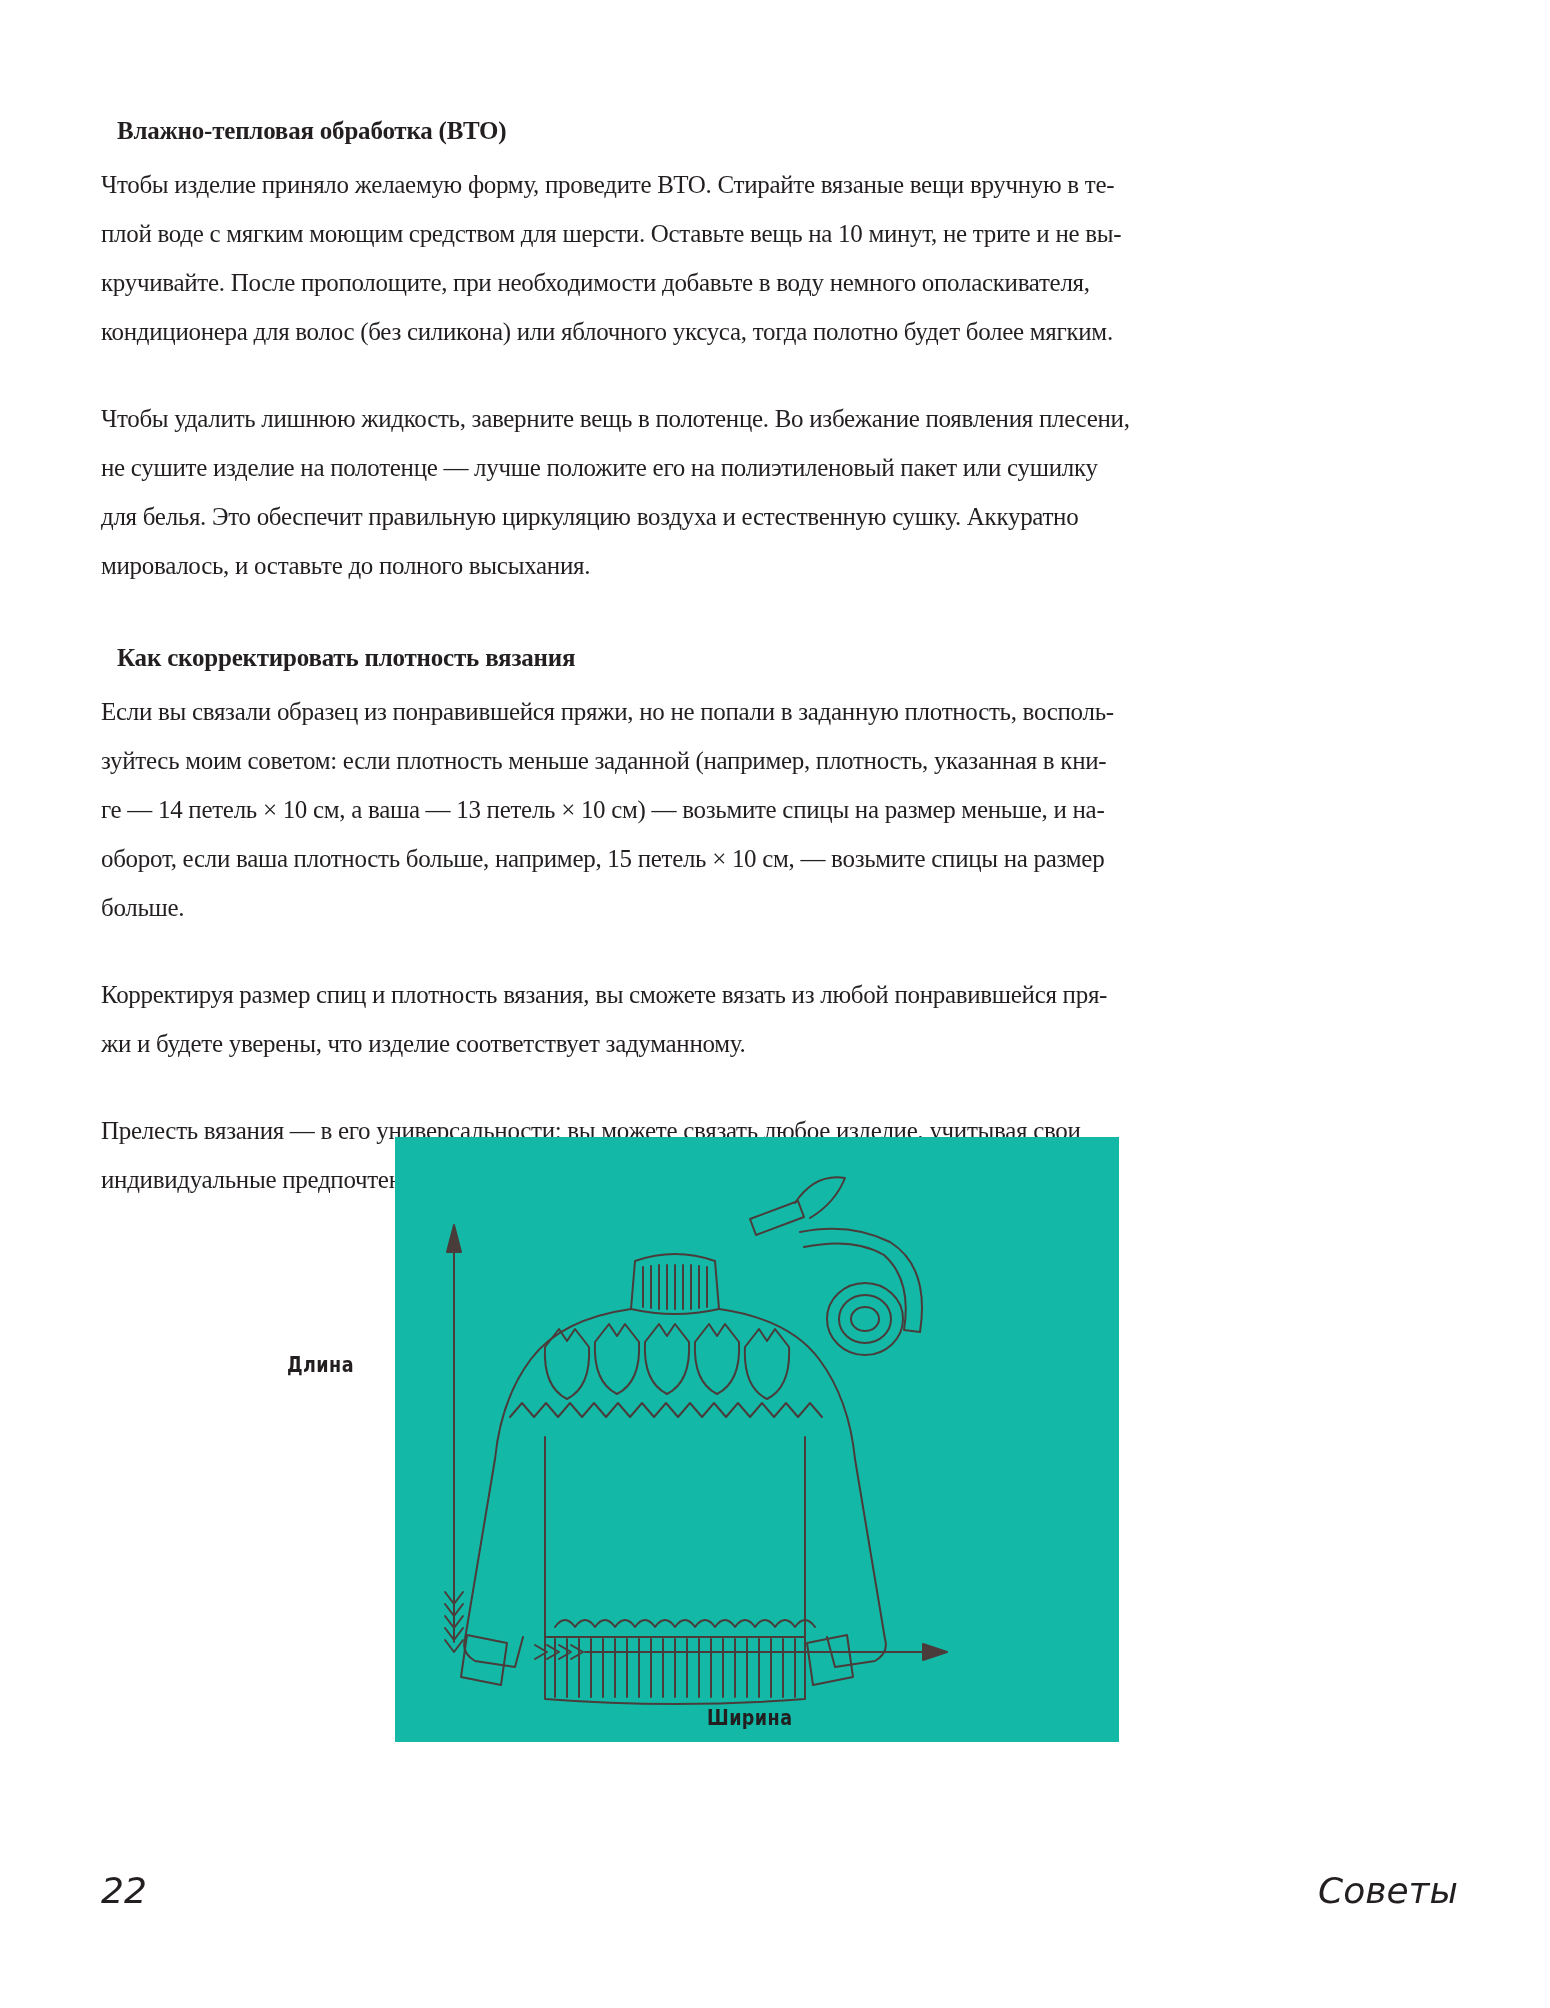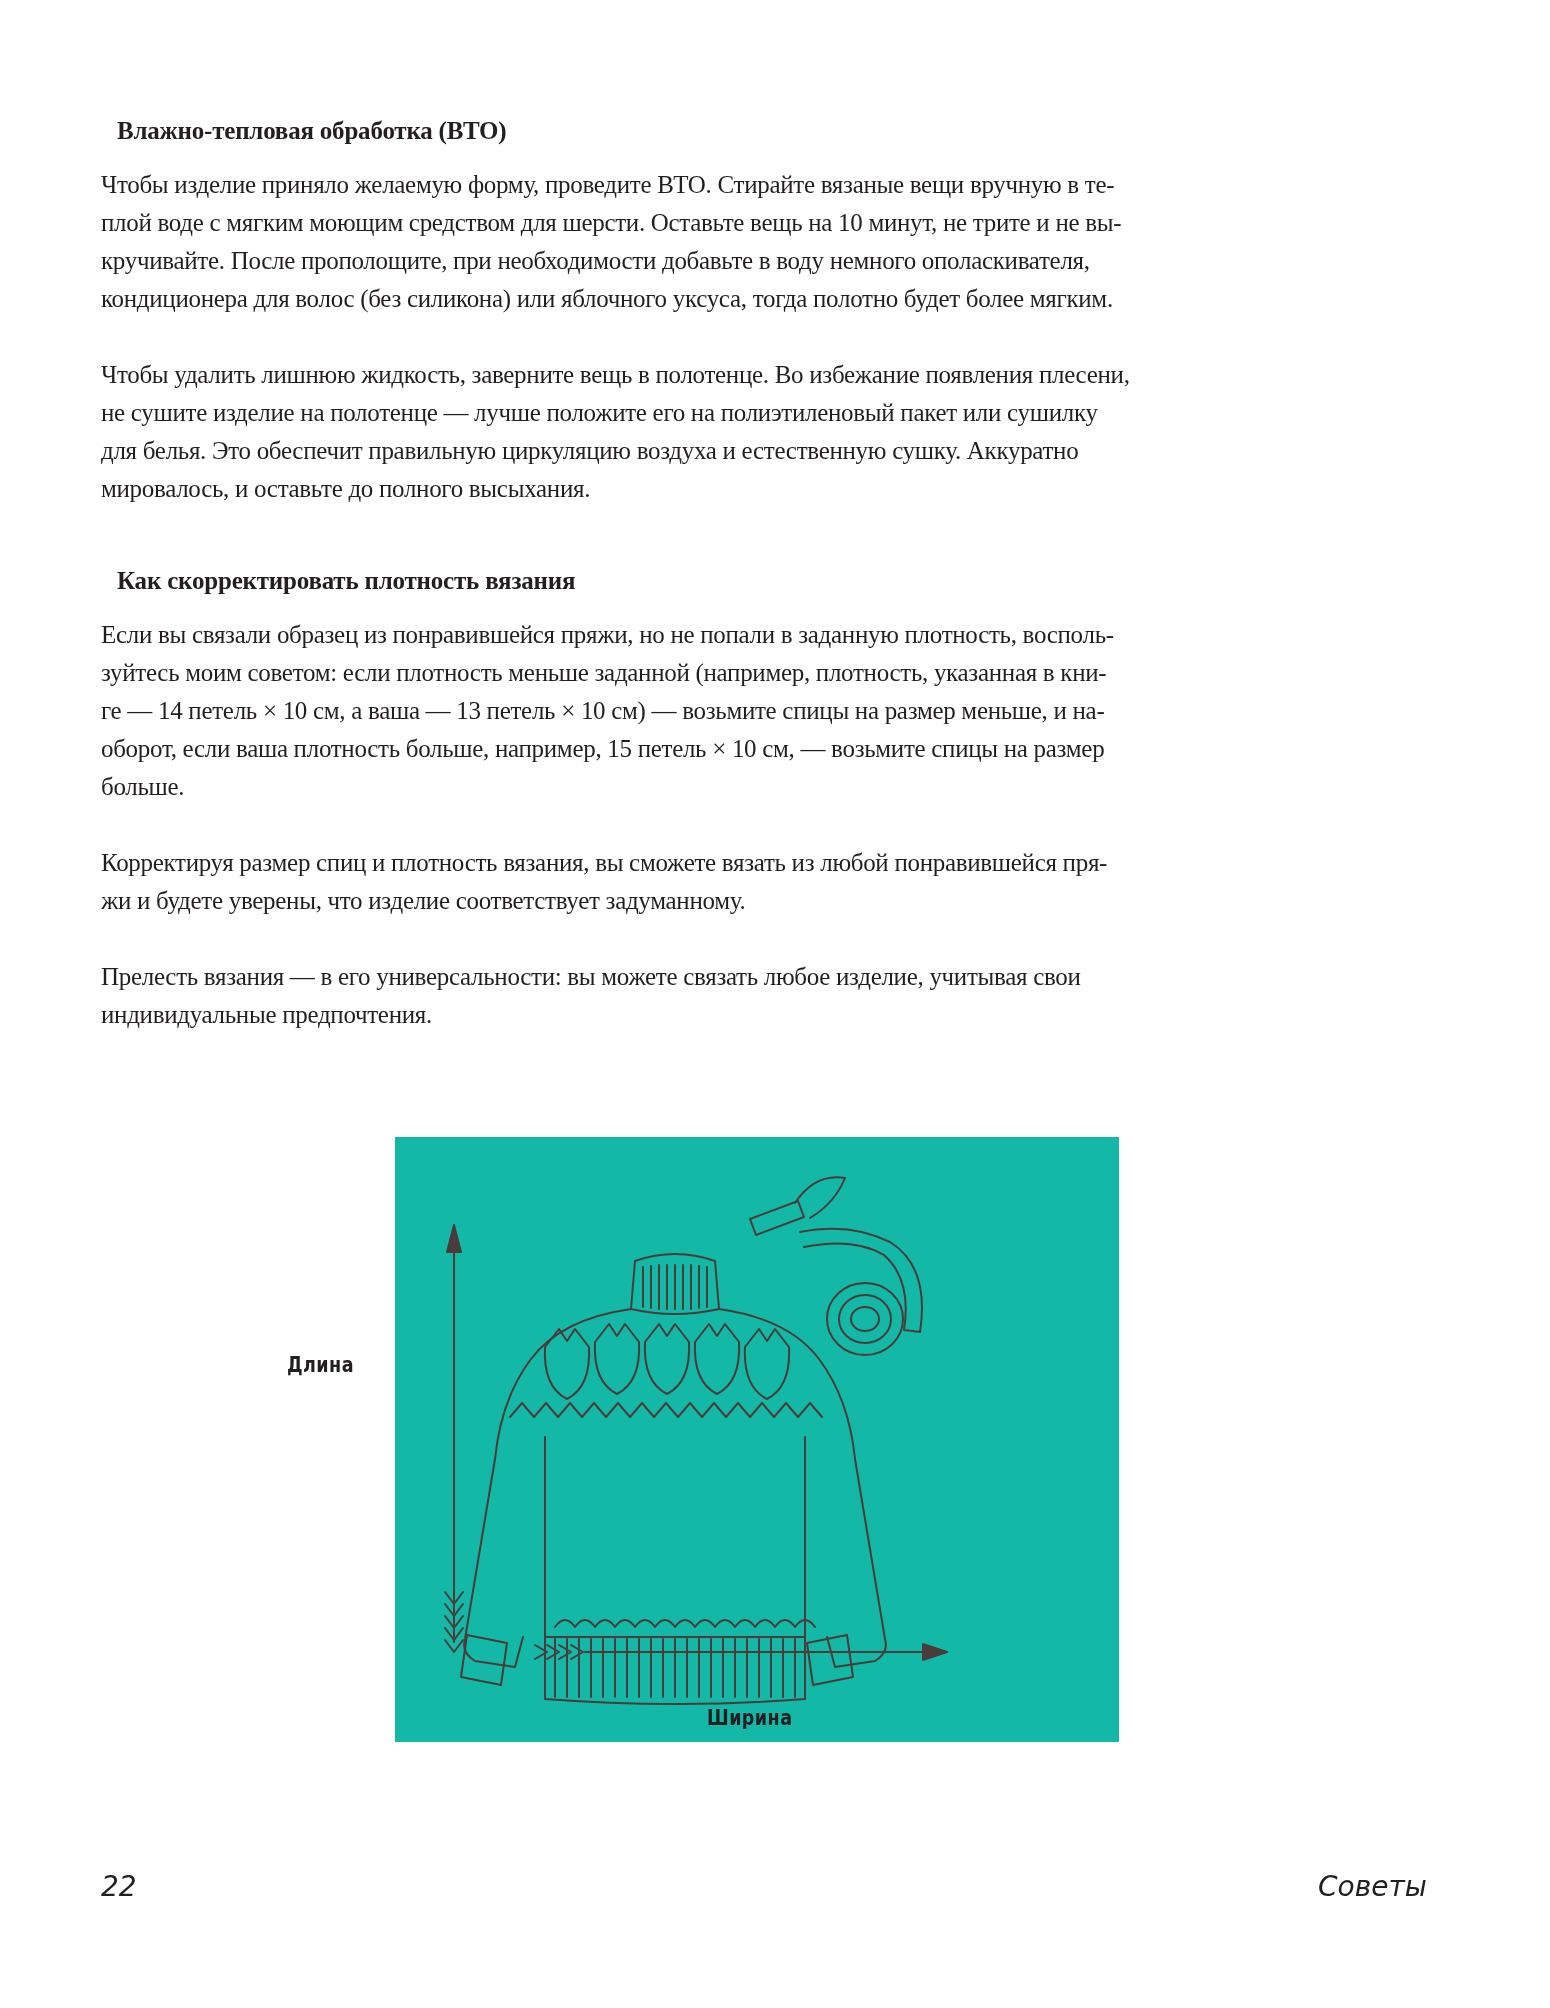--- a/index.html
+++ b/index.html
@@ -1,27 +1,27 @@
 <!DOCTYPE html>
 <html><head>
 <meta charset="utf-8">
 <style>
   html,body{margin:0;padding:0;background:#ffffff;}
   body{width:1550px;height:2008px;position:relative;overflow:hidden;color:#231f20;
        font-family:"Liberation Serif","DejaVu Serif",serif;}
   .page{position:absolute;left:101px;top:96px;width:1320px;}
   .h{font-weight:bold;font-size:25px;line-height:38px;margin:16px;letter-spacing:-0.2px;}
   .p{font-size:25px;line-height:38px;margin:0;letter-spacing:-0.3px;}
-  .p .ln{display:block;white-space:nowrap;}
+  .p .ln{display:block;white-space:nowrap;margin-top:11px;}
   .gap{height:38px;}
   .illus{position:absolute;left:395px;top:1137px;width:724px;height:605px;background:#14b8a6;}
   .illus svg{position:absolute;left:0;top:0;}
   .lab{position:absolute;font-family:"DejaVu Sans",sans-serif;font-weight:bold;font-size:22px;color:#231f20;
        transform:scaleX(0.8);transform-origin:left top;letter-spacing:0.5px;}
-  .footer{position:absolute;top:1870px;font-family:"DejaVu Sans",sans-serif;font-size:28px;color:#231f20;font-style:italic;}
+  .footer{position:absolute;top:1870px;font-family:"DejaVu Sans",sans-serif;font-size:36px;color:#231f20;font-style:italic;}
 </style>
 </head>
 <body>
 
 <div class="page">
 
   <h2 class="h">Влажно-тепловая обработка (ВТО)</h2>
   <p class="p">
     <span class="ln">Чтобы изделие приняло желаемую форму, проведите ВТО. Стирайте вязаные вещи вручную в те-</span>
     <span class="ln">плой воде с мягким моющим средством для шерсти. Оставьте вещь на 10 минут, не трите и не вы-</span>

